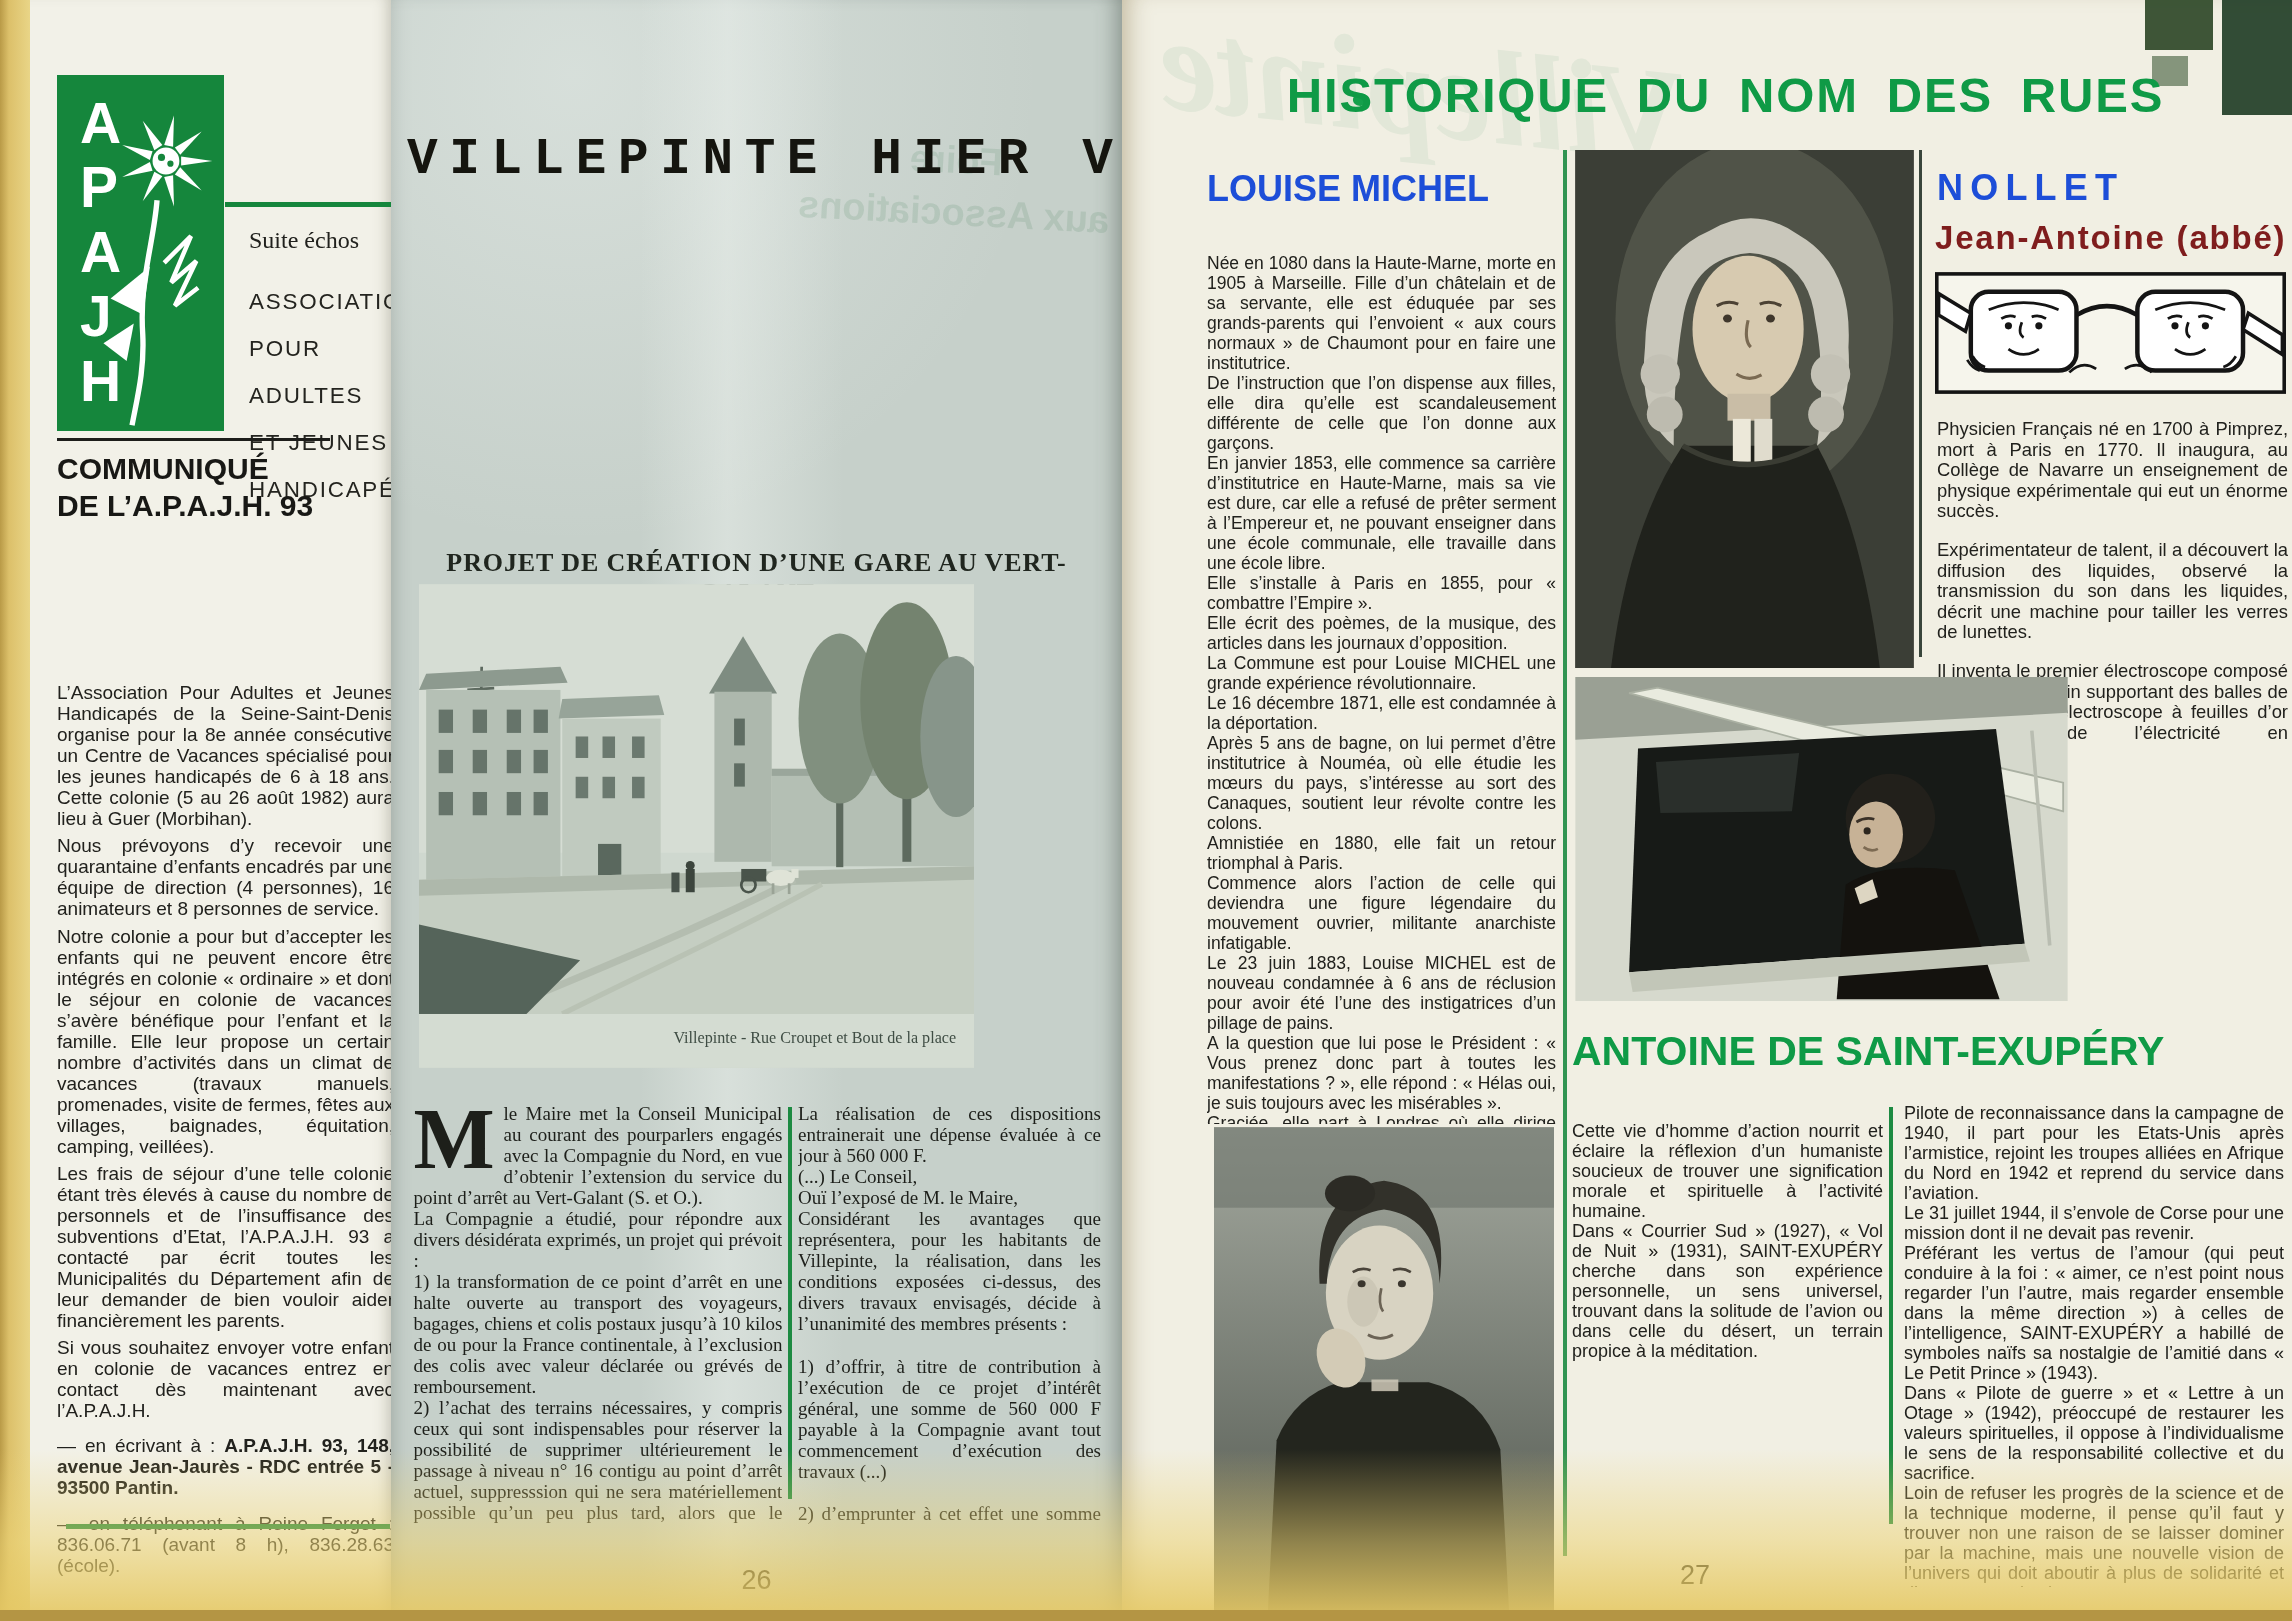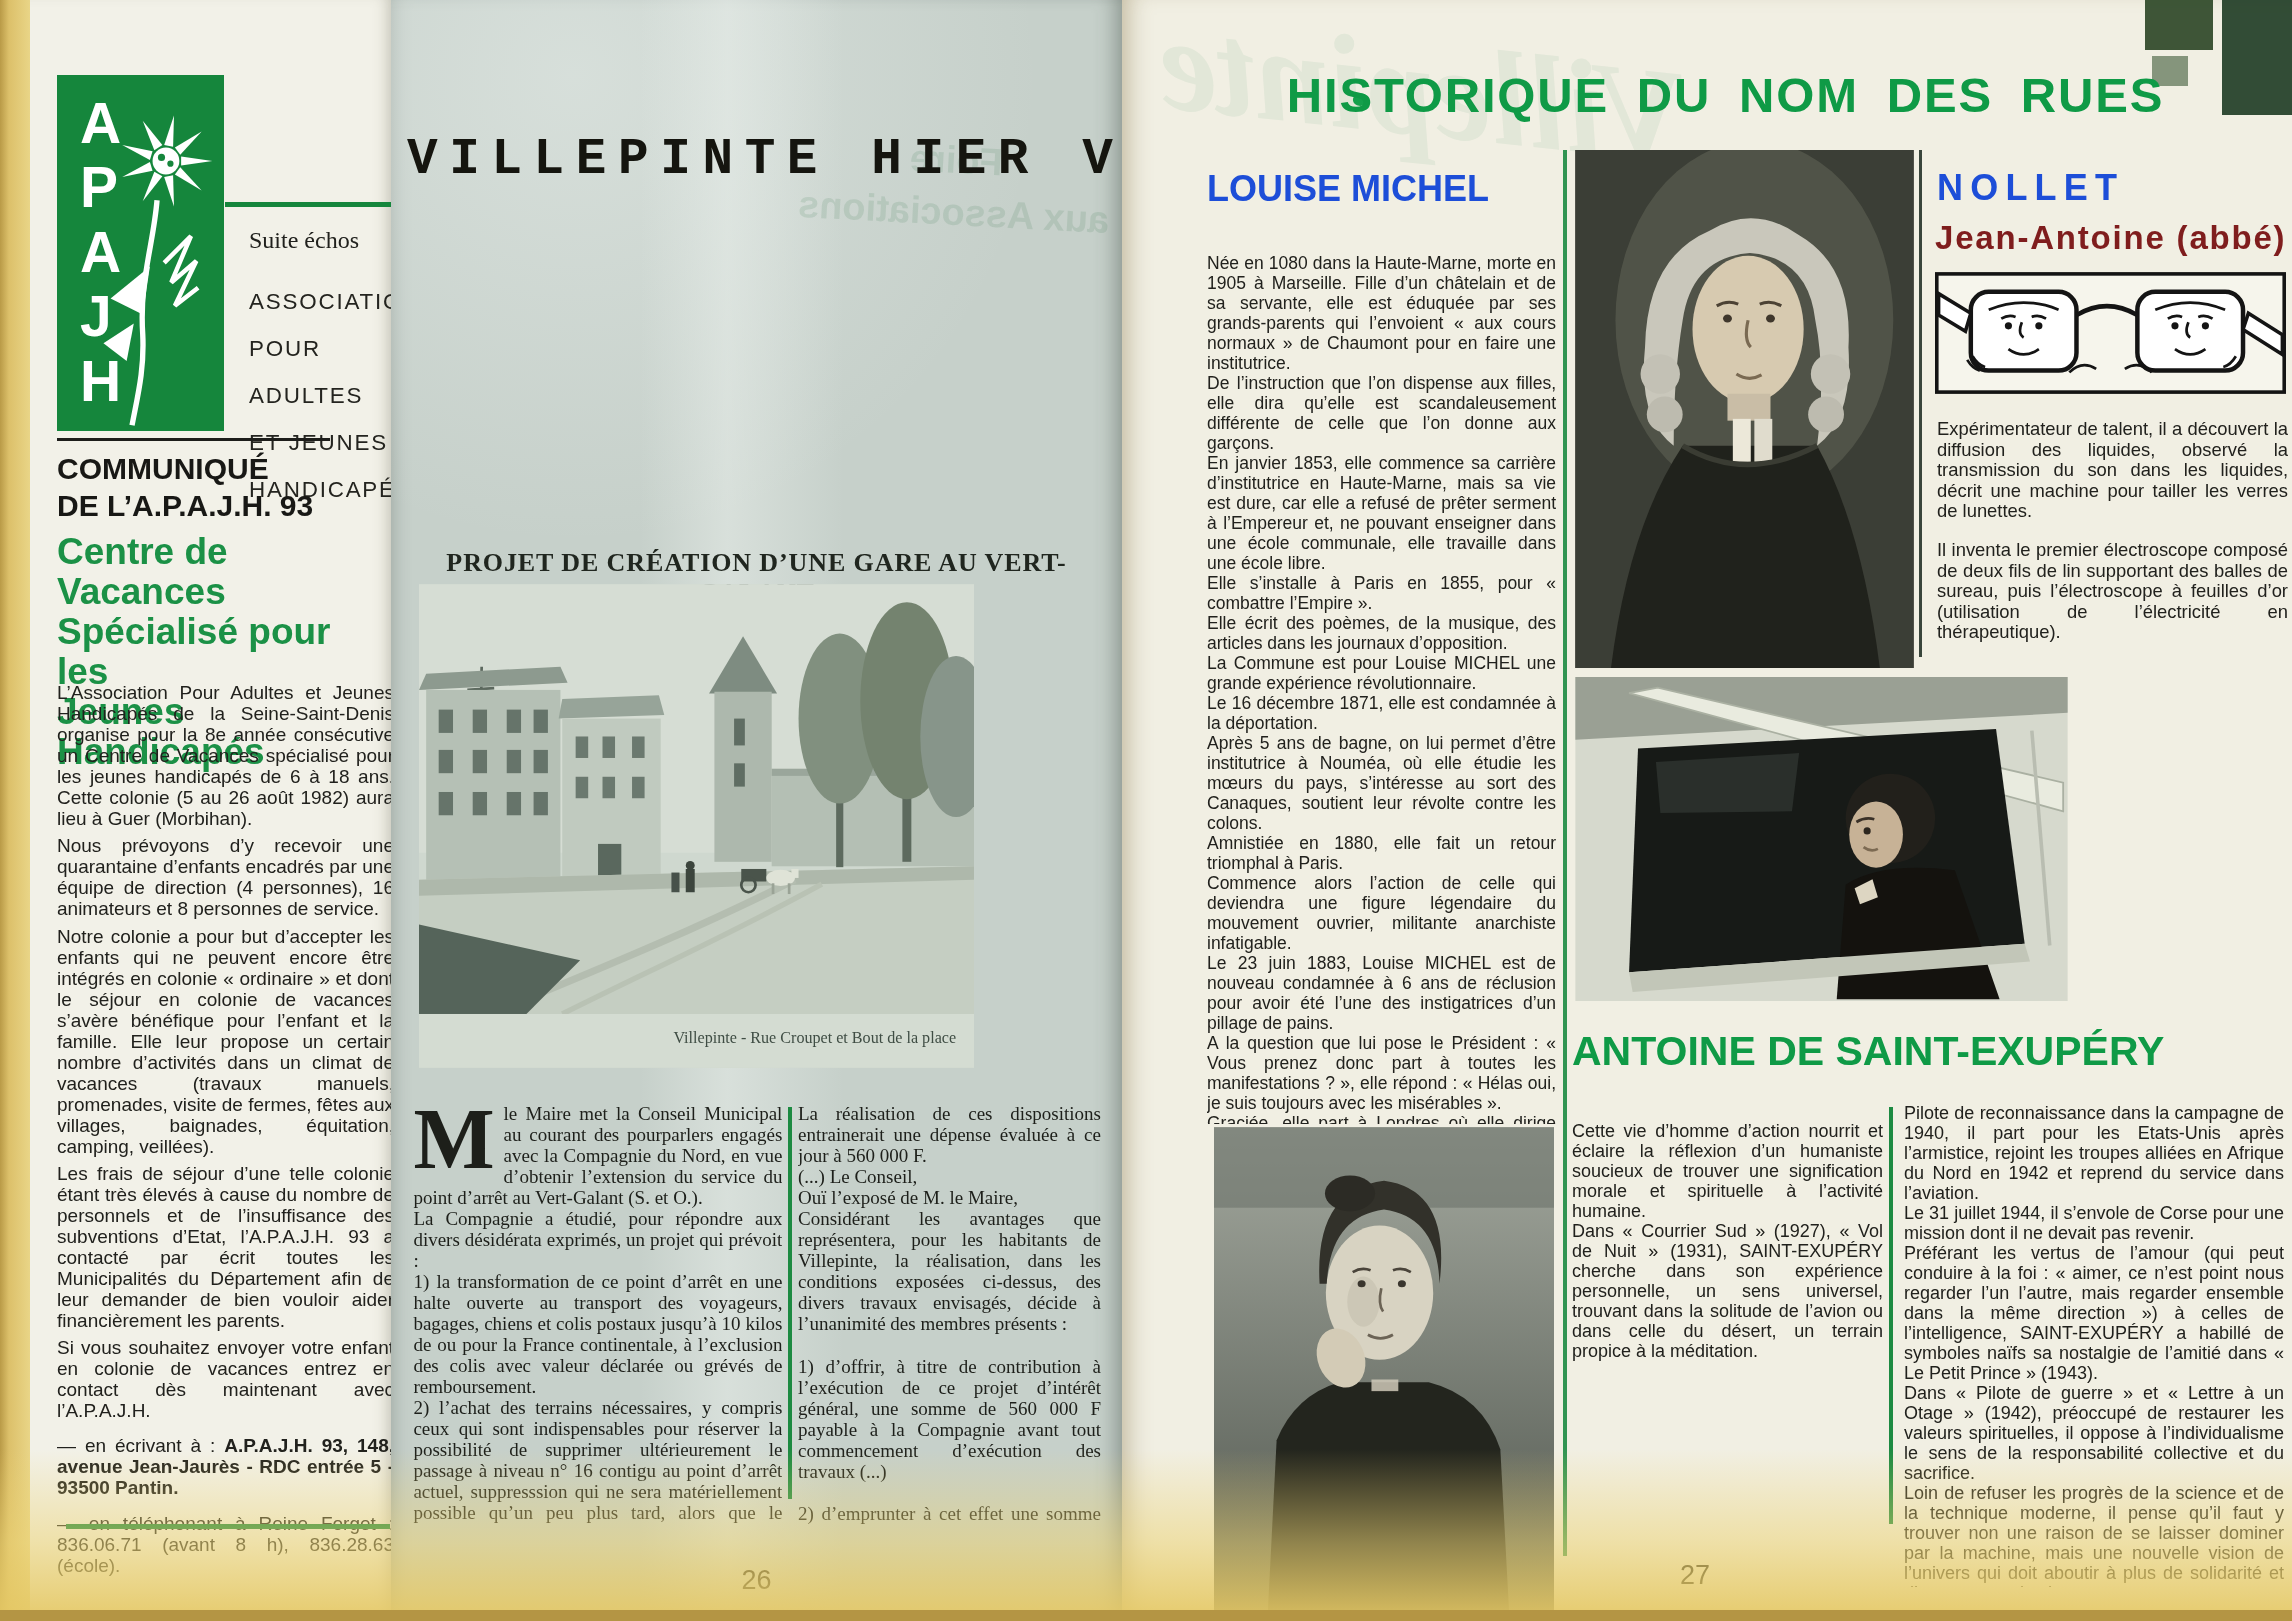--- a/index.html
+++ b/index.html
@@ -135,25 +135,20 @@
       <div>ET JEUNES</div>
       <div>HANDICAPÉS</div>
     </div>
 
     <div class="abs brule"></div>
     <div class="abs communique">
       <div>COMMUNIQUÉ</div>
       <div>DE L’A.P.A.J.H. 93</div>
     </div>
 
-    <div class="abs lp-title">
-      <div>Centre de Vacances</div>
-      <div>Spécialisé pour les</div>
-      <div>Jeunes Handicapés</div>
-    </div>
 
     <div class="abs lp-body just">
       <p>L’Association Pour Adultes et Jeunes Handicapés de la Seine-Saint-Denis organise pour la 8e année consécutive un Centre de Vacances spécialisé pour les jeunes handicapés de 6 à 18 ans. Cette colonie (5 au 26 août 1982) aura lieu à Guer (Morbihan).</p>
       <p>Nous prévoyons d’y recevoir une quarantaine d’enfants encadrés par une équipe de direction (4 personnes), 16 animateurs et 8 personnes de service.</p>
       <p>Notre colonie a pour but d’accepter les enfants qui ne peuvent encore être intégrés en colonie « ordinaire » et dont le séjour en colonie de vacances s’avère bénéfique pour l’enfant et la famille. Elle leur propose un certain nombre d’activités dans un climat de vacances (travaux manuels, promenades, visite de fermes, fêtes aux villages, baignades, équitation, camping, veillées).</p>
       <p>Les frais de séjour d’une telle colonie étant très élevés à cause du nombre de personnels et de l’insuffisance des subventions d’Etat, l’A.P.A.J.H. 93 a contacté par écrit toutes les Municipalités du Département afin de leur demander de bien vouloir aider financièrement les parents.</p>
       <p>Si vous souhaitez envoyer votre enfant en colonie de vacances entrez en contact dès maintenant avec l’A.P.A.J.H.</p>
       <p class="contact"><span>— en écrivant à : </span><strong>A.P.A.J.H. 93, 148, avenue Jean-Jaurès - RDC entrée 5 - 93500 Pantin.</strong></p>
       <p class="contact">— en téléphonant à Reine Forget : 836.06.71 (avant 8 h), 836.28.63 (école).</p>
     </div>
@@ -354,20 +349,21 @@
       <path d="M260,52 q8,-5 16,-2 M294,50 q8,-3 16,2" stroke="#141414" stroke-width="3" fill="none"></path>
       <path d="M283,56 q-5,13 2,17 M268,86 q17,12 34,0" stroke="#141414" stroke-width="3" fill="none"></path>
       <polygon points="4,24 40,46 34,66 4,48" fill="#ffffff" stroke="#141414" stroke-width="4"></polygon>
       <polygon points="388,92 344,64 350,46 388,70" fill="#ffffff" stroke="#141414" stroke-width="4"></polygon>
       <path d="M36,98 q6,10 14,12 M42,94 q6,10 14,12" stroke="#141414" stroke-width="3" fill="none"></path>
       <path d="M342,98 q-6,10 -14,12 M336,94 q-6,10 -14,12" stroke="#141414" stroke-width="3" fill="none"></path>
       <path d="M150,112 q14,-14 30,-4 M242,112 q-14,-14 -30,-4" stroke="#141414" stroke-width="3" fill="none"></path>
     </svg>
 
     <div class="abs nollet-body just">
+      <p>Physicien Français né en 1700 à Pimprez, mort à Paris en 1770. Il inaugura, au Collège de Navarre un enseignement de physique expérimentale qui eut un énorme succès.</p>
       <p>Expérimentateur de talent, il a découvert la diffusion des liquides, observé la transmission du son dans les liquides, décrit une machine pour tailler les verres de lunettes.</p>
       <p>Il inventa le premier électroscope composé de deux fils de lin supportant des balles de sureau, puis l’électroscope à feuilles d’or (utilisation de l’électricité en thérapeutique).</p>
     </div>
 
     <svg class="abs cockpit" viewBox="0 0 550 362">
       <rect width="550" height="362" fill="#d6d9cd"></rect>
       <polygon points="0,0 550,0 550,40 0,70" fill="#9aa094"></polygon>
       <polygon points="60,18 92,12 545,118 545,150" fill="#e9ebdf" stroke="#aab0a2" stroke-width="2"></polygon>
       <polygon points="70,80 470,58 502,298 60,330" fill="#171a17"></polygon>
       <polygon points="90,95 250,85 242,150 95,152" fill="#2a2f2b"></polygon>

